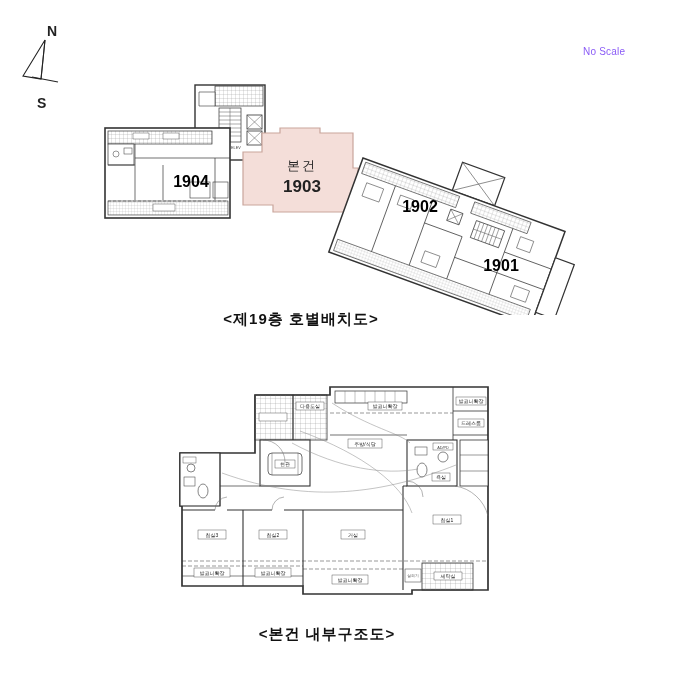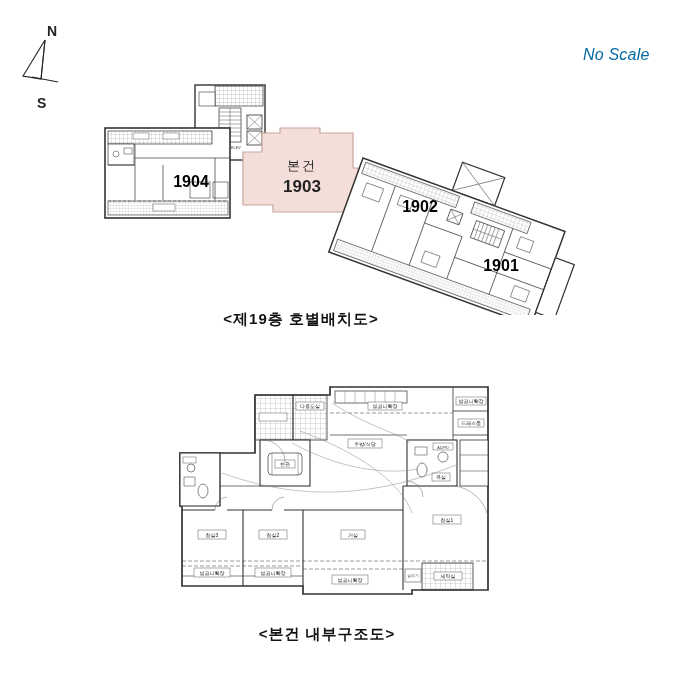--- a/index.html
+++ b/index.html
@@ -4,21 +4,21 @@
 <style>
   html,body{margin:0;padding:0;}
   body{
     width:674px;height:700px;position:relative;overflow:hidden;
     background:#ffffff;
     font-family:"Liberation Sans","DejaVu Sans",sans-serif;
     color:#111;
   }
   .abs{position:absolute;}
   #scale-note{
-    left:583px;top:46px;font-size:16px;color:#0369a1;letter-spacing:0.2px;font-style:italic;
+    left:583px;top:46px;font-size:10px;color:#8b5cf6;letter-spacing:0.2px;
   }
   .caption{
     left:0;top:0;width:602px;text-align:center;
     font-size:15px;font-weight:bold;color:#111;letter-spacing:1px;
   }
   #caption-top{top:310px;}
   #caption-bottom{top:625px;padding-left:26px;}
   svg{font-family:"Liberation Sans","DejaVu Sans",sans-serif;}
   svg text{fill:#222;}
   .unit-num{font-size:16px;font-weight:bold;fill:#000;}

